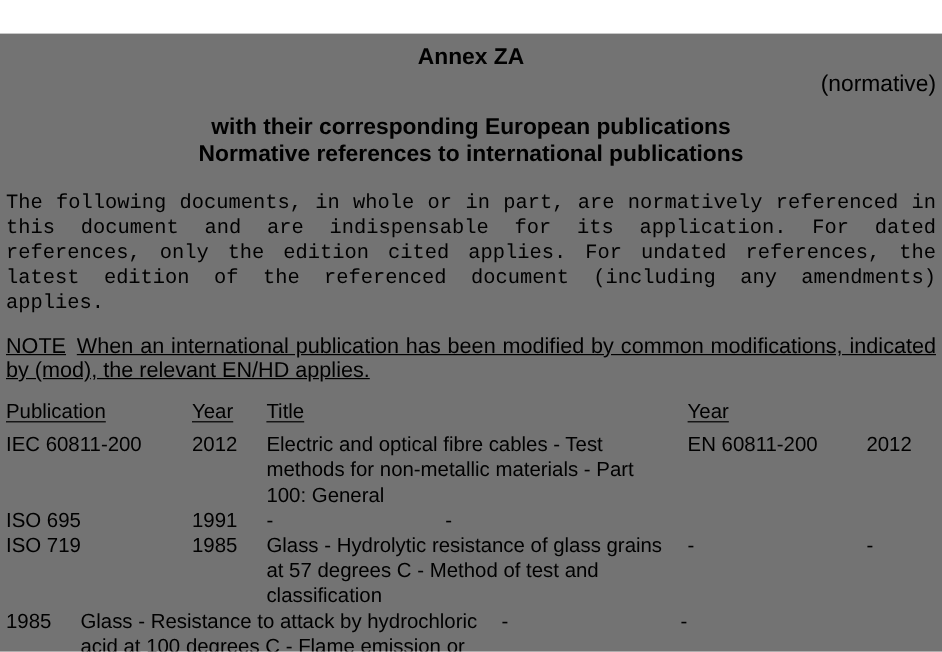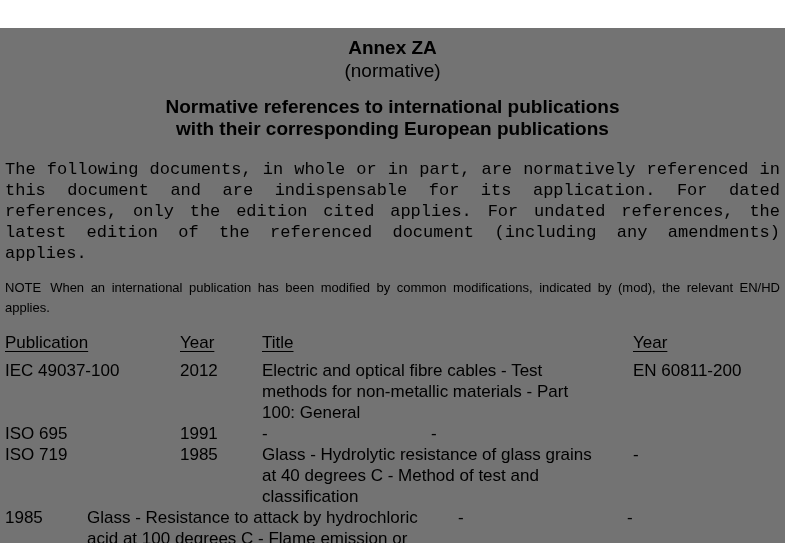--- a/index.html
+++ b/index.html
@@ -14,101 +14,102 @@
     padding: 8px 5px 0 5px;
     overflow: hidden;
     background: #737373;
     margin-top: 28px;
   }
   .annex-title {
     text-align: center;
     font-size: 19px; font-weight: bold; line-height: 23px;
   }
   .annex-subtitle {
-    text-align: center;
+    text-align: right;
     font-size: 19px; line-height: 23px;
   }
   .section-heading {
     margin-top: 14px;
     text-align: center;
     font-size: 19px; font-weight: bold; line-height: 22px;
   }
   .intro-paragraph {
     margin-top: 19px;
     font-size: 17px; line-height: 21px;
     text-align: justify;
     font-family: Liberation Mono, monospace;
   }
   .note-paragraph {
     margin-top: 14px;
-    font-size: 13px; line-height: 20px;
+    font-size: 18px; line-height: 20px;
     text-align: justify;
+    text-decoration: underline;
   }
   .note-label { margin-right: 9px; }
   .ref-table {
     margin-top: 14px;
     font-size: 17px; line-height: 21px;
   }
-  .trow { display: flex; align-items: flex-start; gap: 20px; }
+  .trow { display: flex; align-items: flex-start; }
   .thead { margin-bottom: 7px; }
   .thead .hcell-text {
     text-decoration: underline;
     text-underline-offset: 3px;
   }
   .c1 { width: 155px; flex: 0 0 155px; }
   .c2 { width: 62px;  flex: 0 0 62px; }
   .c3 { width: 351px; flex: 0 0 351px; padding-right: 16px; }
   .c4 { width: 149px; flex: 0 0 149px; }
   .c5 { flex: 1 1 auto; }
 </style>
 </head>
 <body>
 
 <div class="page">
 
   <div class="annex-title">Annex ZA</div>
   <div class="annex-subtitle">(normative)</div>
 
   <div class="section-heading">
+    <div>with their corresponding European publications</div>
     <div>Normative references to international publications</div>
-    <div>with their corresponding European publications</div>
   </div>
 
   <p class="intro-paragraph">The following documents, in whole or in part, are normatively referenced in this document and are indispensable for its application. For dated references, only the edition cited applies. For undated references, the latest edition of the referenced document (including any amendments) applies.</p>
 
   <p class="note-paragraph"><span class="note-label">NOTE</span><span>When an international publication has been modified by common modifications, indicated by (mod), the relevant EN/HD applies.</span></p>
 
   <div class="ref-table">
 
     <div class="trow thead">
       <div class="c1"><span class="hcell-text">Publication</span></div>
       <div class="c2"><span class="hcell-text">Year</span></div>
       <div class="c3"><span class="hcell-text">Title</span></div>
       <div class="c5"><span class="hcell-text">Year</span></div>
     </div>
 
     <div class="trow">
-      <div class="c1">IEC 49037-100</div>
+      <div class="c1">IEC 60811-200</div>
       <div class="c2">2012</div>
       <div class="c3">Electric and optical fibre cables - Test methods for non-metallic materials - Part 100: General</div>
       <div class="c4">EN 60811-200</div>
       <div class="c5">2012</div>
     </div>
 
     <div class="trow">
       <div class="c1">ISO 695</div>
       <div class="c2">1991</div>
       <div class="c4">-</div>
       <div class="c5">-</div>
     </div>
 
     <div class="trow">
       <div class="c1">ISO 719</div>
       <div class="c2">1985</div>
-      <div class="c3">Glass - Hydrolytic resistance of glass grains at 40 degrees C - Method of test and classification</div>
+      <div class="c3">Glass - Hydrolytic resistance of glass grains at 57 degrees C - Method of test and classification</div>
       <div class="c4">-</div>
       <div class="c5">-</div>
     </div>
 
     <div class="trow">
       <div class="c2">1985</div>
       <div class="c3">Glass - Resistance to attack by hydrochloric acid at 100 degrees C - Flame emission or flame atomic absorption spectrometric method</div>
       <div class="c4">-</div>
       <div class="c5">-</div>
     </div>

